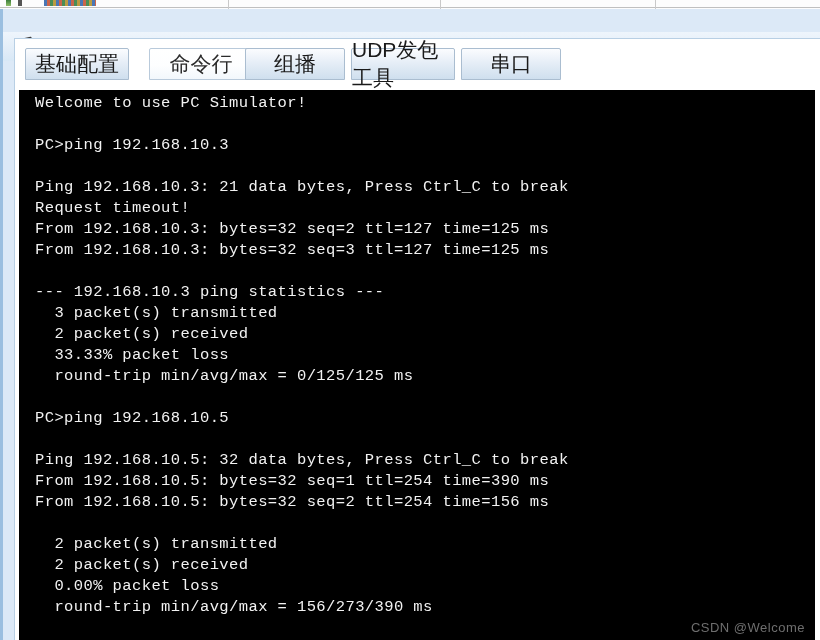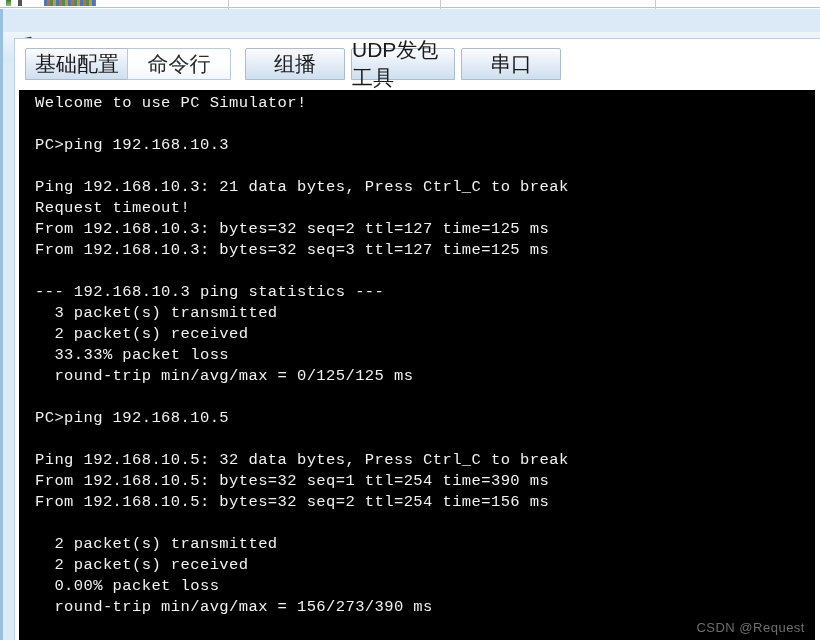--- a/index.html
+++ b/index.html
@@ -234,21 +234,21 @@
     </span>
     <span class="title-text">PC12</span>
   </div>
 
   <div id="content-panel">
 
     <div id="tab-strip">
       <div class="tab" style="left:10px;width:104px">
           <span>基础配置</span>
         </div>
-      <div class="tab selected" style="left:112px;width:104px">
+      <div class="tab selected" style="left:134px;width:104px">
           <span>命令行</span>
         </div>
       <div class="tab" style="left:230px;width:100px">
           <span>组播</span>
         </div>
       <div class="tab" style="left:336px;width:104px">
           <span>UDP发包工具</span>
         </div>
       <div class="tab" style="left:446px;width:100px">
           <span>串口</span>
@@ -275,17 +275,17 @@
       <div class="line blank"></div>
       <div class="line">Ping 192.168.10.5: 32 data bytes, Press Ctrl_C to break</div>
       <div class="line">From 192.168.10.5: bytes=32 seq=1 ttl=254 time=390 ms</div>
       <div class="line">From 192.168.10.5: bytes=32 seq=2 ttl=254 time=156 ms</div>
       <div class="line blank"></div>
       <div class="line">  2 packet(s) transmitted</div>
       <div class="line">  2 packet(s) received</div>
       <div class="line">  0.00% packet loss</div>
       <div class="line">  round-trip min/avg/max = 156/273/390 ms</div>
 
-      <div id="watermark">CSDN @Request</div>
+      <div id="watermark">CSDN @Welcome</div>
     </div>
 
   </div>
 </div>
 
 </body></html>

